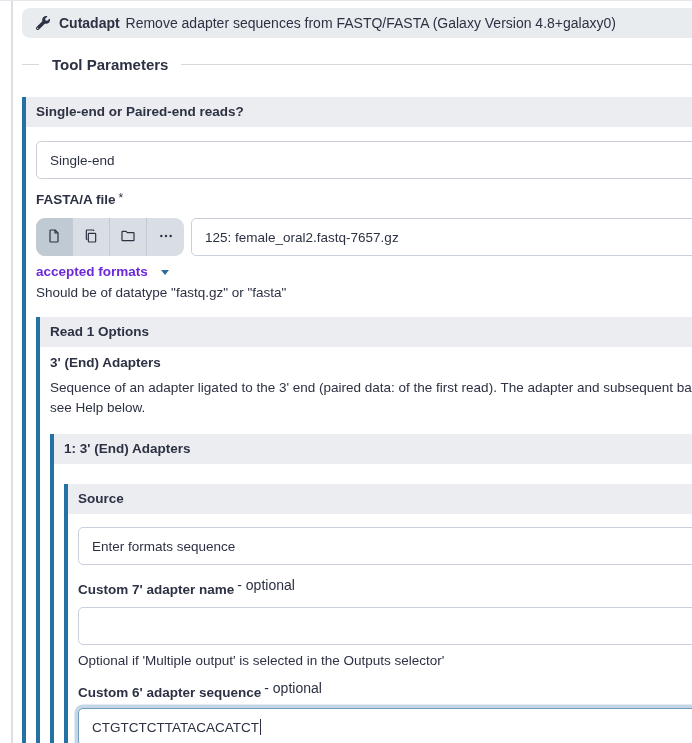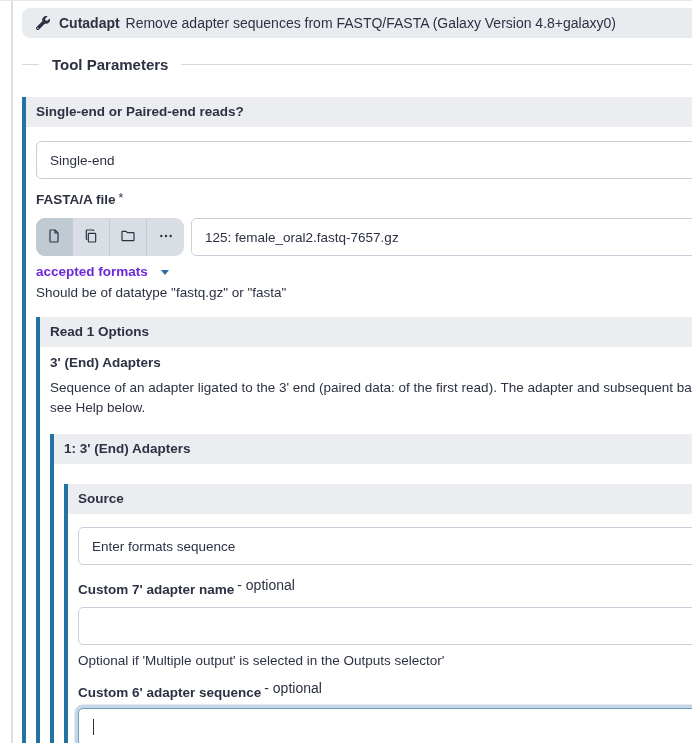--- a/index.html
+++ b/index.html
@@ -265,20 +265,21 @@
 
                       <input class="text-input mt10" type="text" readonly="" value="" style="">
 
                       <div class="help-text mt7 nowrap">Optional if 'Multiple output' is selected in the Outputs selector'</div>
 
                       <div class="field-label mt14">
                         <span>Custom 6' adapter sequence</span><span class="opt-flag">- optional</span>
                       </div>
 
                       <div class="text-input focused mt8">
+                        <span>CTGTCTCTTATACACATCT</span>
                           <span class="caret-bar"></span>
                       </div>
 
                     </div>
                   </div>
 
                 </div>
               </div>
 
             </div>

